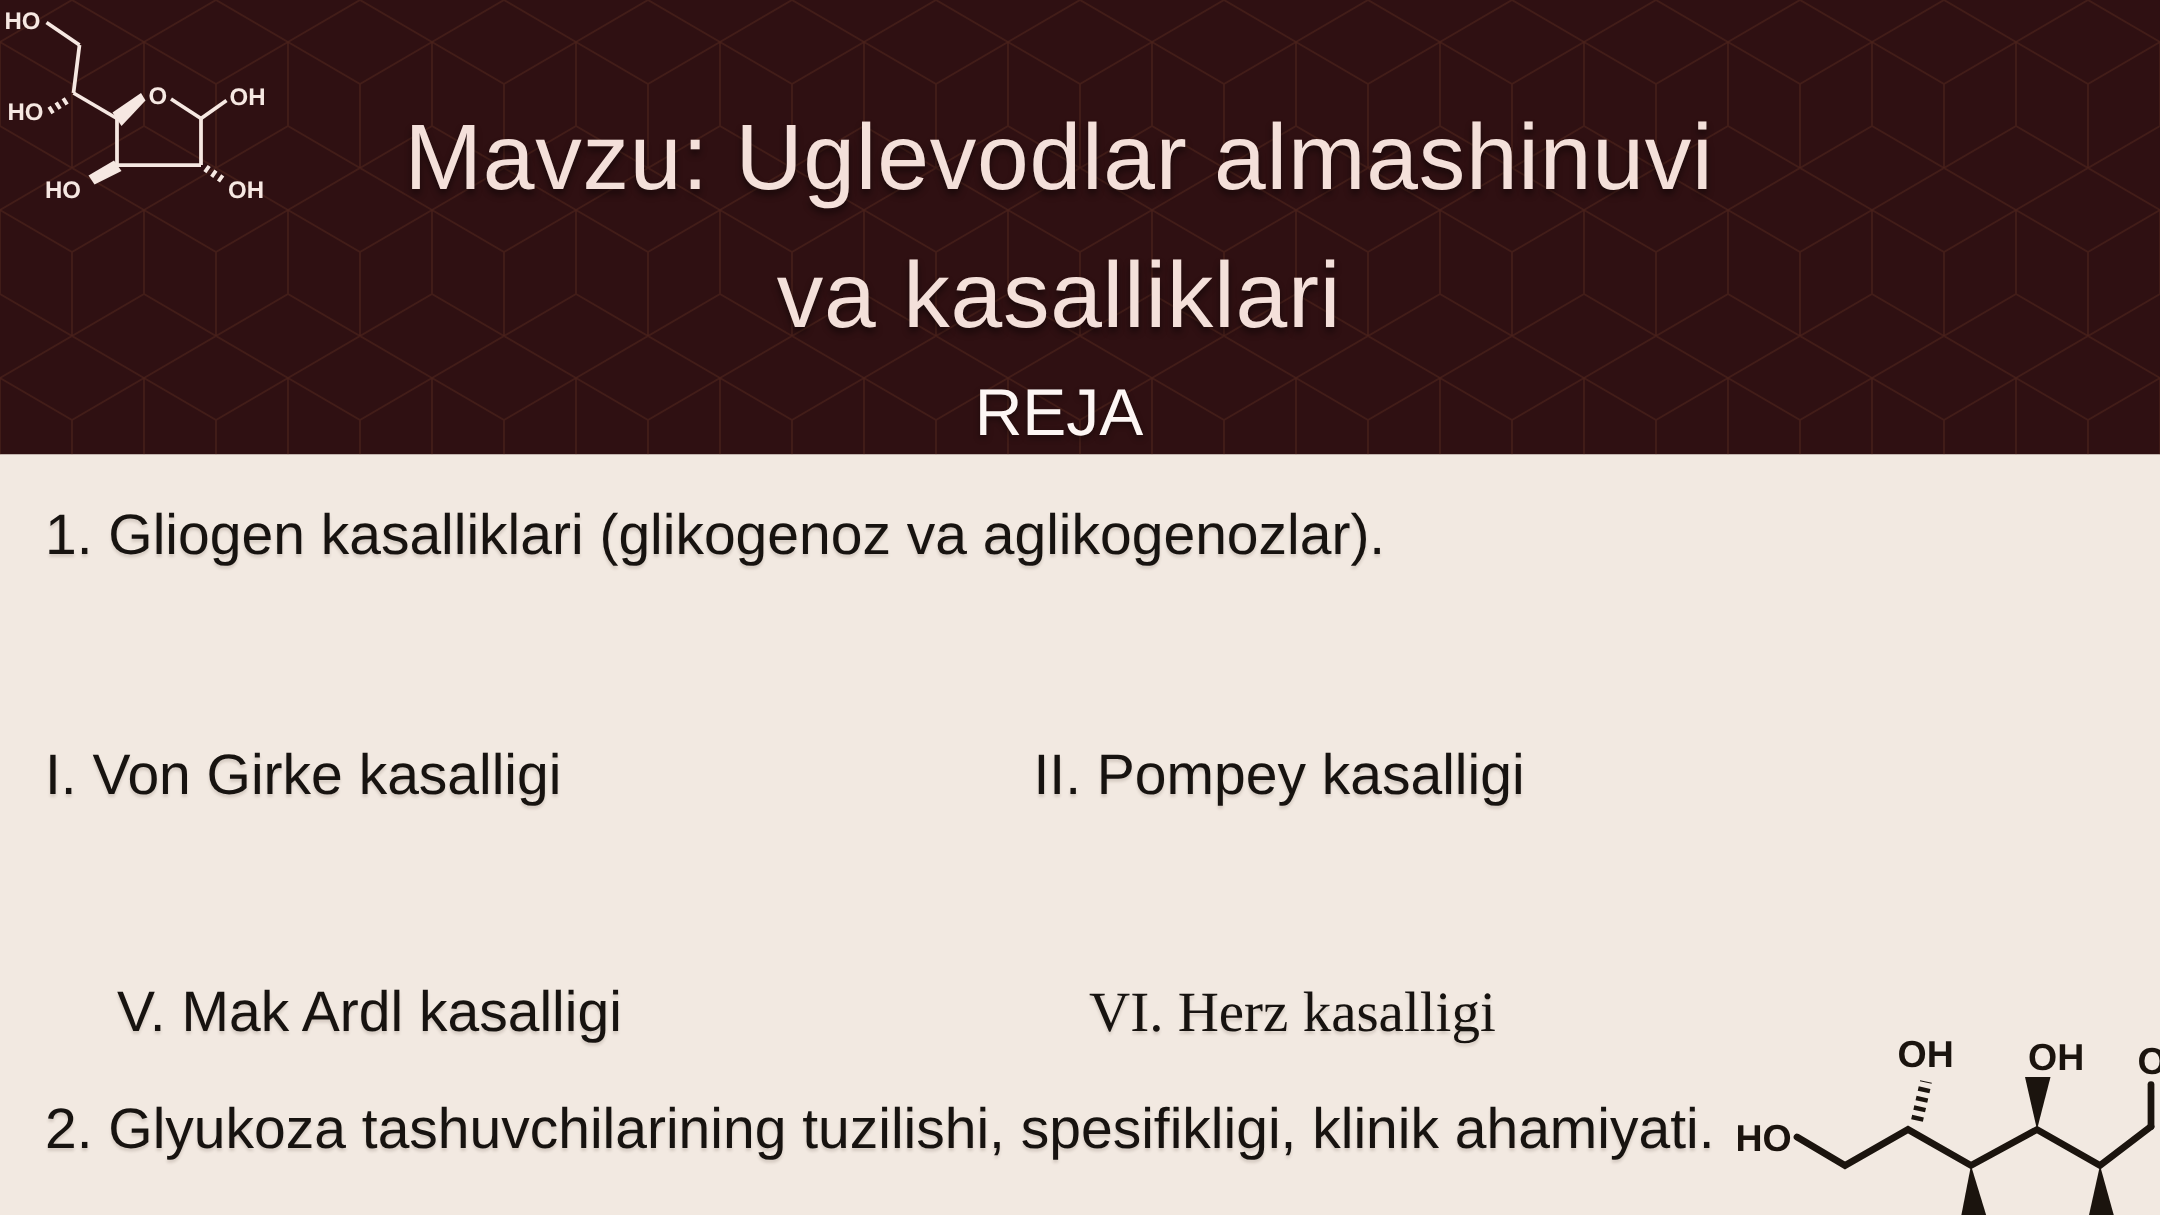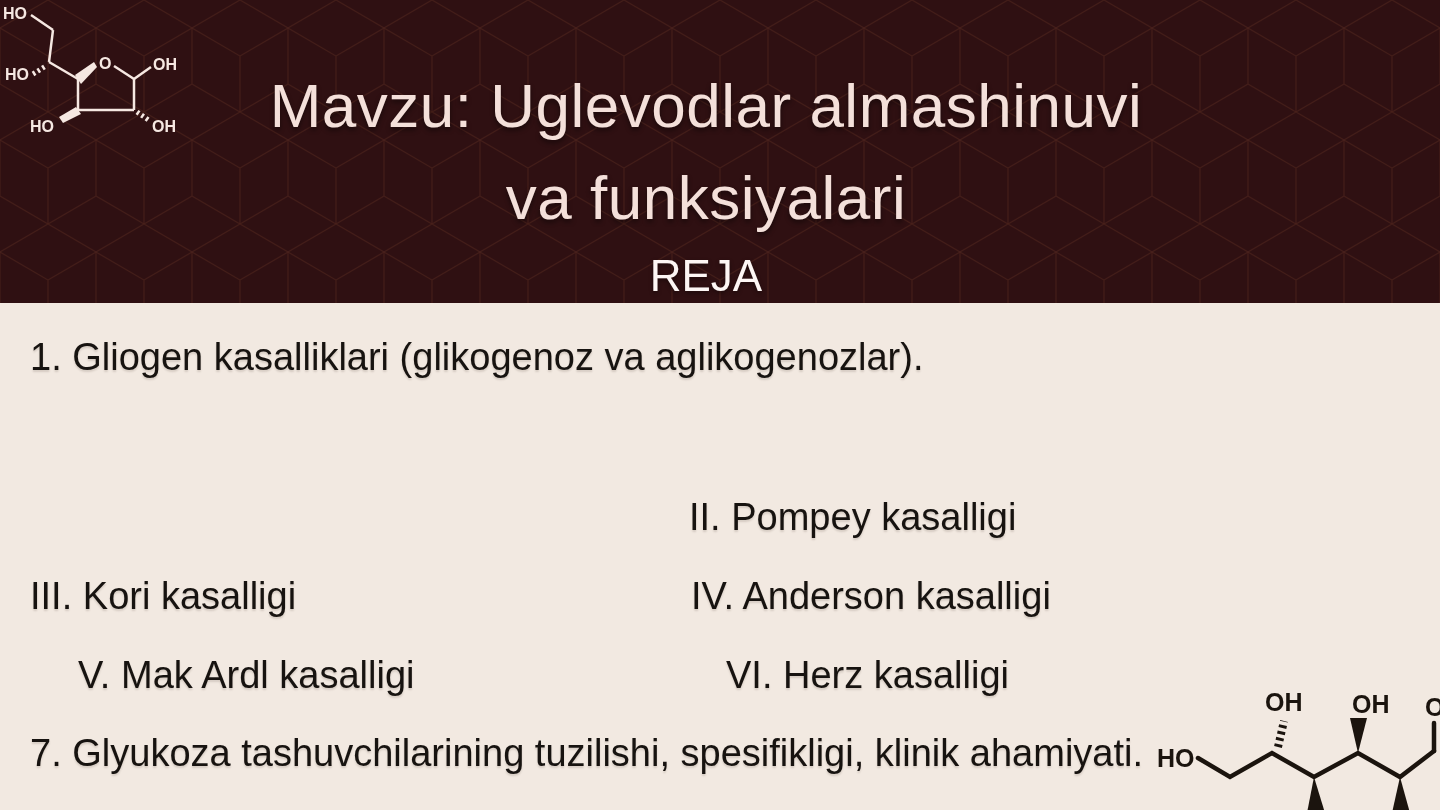--- a/index.html
+++ b/index.html
@@ -47,21 +47,21 @@
   .row{
     position:absolute;left:0;width:1440px;height:56px;line-height:56px;
     font-size:38px;color:var(--body-text,#171310);
     text-shadow:0 2px 2px rgba(70,50,35,.16);white-space:nowrap;
   }
   .row .cell-left{position:absolute;left:30px;top:0;}
   .row .cell-right{position:absolute;top:0;}
   .r1{top:26px;}  .r2{top:106px;} .r3{top:186px;}
   .r4{top:265px;} .r5{top:344px;margin-left:48px;} .r6{top:422px;}
   .r2 .cell-right{left:668px;} .r3 .cell-right{left:689px;text-align:right;}
-  .r4 .cell-right{left:691px;} .r5 .cell-right{left:678px;}
+  .r4 .cell-right{left:691px;} .r5 .cell-right{left:678px;font-family:Liberation Serif, serif;}
   
   .mol-furanose{position:absolute;left:0;top:0;}
   .mol-chain{position:absolute;left:1140px;top:378px;}
   .mol-light{stroke:var(--molecule-light,#f6e8e2);stroke-width:2.5;fill:none;}
   .mol-light-fill{fill:var(--molecule-light,#f6e8e2);stroke:none;}
   .mol-light-dash{stroke:var(--molecule-light,#f6e8e2);stroke-width:5;fill:none;stroke-dasharray:2.5 3;}
   .mol-light-text{fill:var(--molecule-light,#f6e8e2);font:bold 16px "Liberation Sans","DejaVu Sans",sans-serif;}
   .mol-dark{stroke:var(--molecule-dark,#1b140e);stroke-width:4.5;fill:none;stroke-linecap:round;}
   .mol-dark-fill{fill:var(--molecule-dark,#1b140e);stroke:none;}
   .mol-dark-dash{stroke:var(--molecule-dark,#1b140e);stroke-width:8;fill:none;stroke-dasharray:3 3.5;}
@@ -104,43 +104,40 @@
 
       <polygon points="76,107 81,114 63,123 59,117" class="mol-light-fill"></polygon>
       <text x="30" y="132" class="mol-light-text">HO</text>
 
       <line x1="137" y1="112" x2="150" y2="121" class="mol-light-dash"></line>
       <text x="152" y="132" class="mol-light-text">OH</text>
     </svg>
 
     <div class="title-block">
       <h1 class="title-line first">Mavzu: Uglevodlar almashinuvi</h1>
-      <h1 class="title-line">va funksiyalari</h1>
+      <h1 class="title-line">va kasalliklari</h1>
       <div class="subtitle">REJA</div>
     </div>
   </div>
 
   <div class="body-area">
 
     <div class="row r1">
       <span class="cell-left">1. Gliogen kasalliklari (glikogenoz va aglikogenozlar).</span>
     </div>
     <div class="row r3">
+      <span class="cell-left">I. Von Girke kasalligi</span>
       <span class="cell-right">II. Pompey kasalligi</span>
-    </div>
-    <div class="row r4">
-      <span class="cell-left">III. Kori kasalligi</span>
-      <span class="cell-right">IV. Anderson kasalligi</span>
     </div>
     <div class="row r5">
       <span class="cell-left">V. Mak Ardl kasalligi</span>
       <span class="cell-right">VI. Herz kasalligi</span>
     </div>
     <div class="row r6">
-      <span class="cell-left">7. Glyukoza tashuvchilarining tuzilishi, spesifikligi, klinik ahamiyati.</span>
+      <span class="cell-left">2. Glyukoza tashuvchilarining tuzilishi, spesifikligi, klinik ahamiyati.</span>
     </div>
 
     <svg class="mol-chain" width="310" height="170" viewBox="0 0 310 170">
       <text x="17" y="86" class="mol-dark-text">HO</text>
       <polyline points="58,77 90,96 132,72 174,96 218,72 260,96 294,70" class="mol-dark"></polyline>
 
       <line x1="138" y1="66" x2="144" y2="40" class="mol-dark-dash"></line>
       <text x="125" y="30" class="mol-dark-text">OH</text>
 
       <polygon points="174,96 167,132 185,132" class="mol-dark-fill"></polygon>

